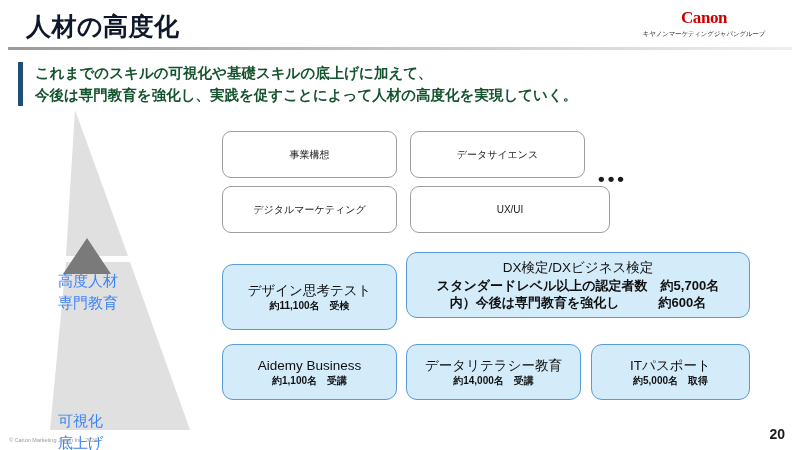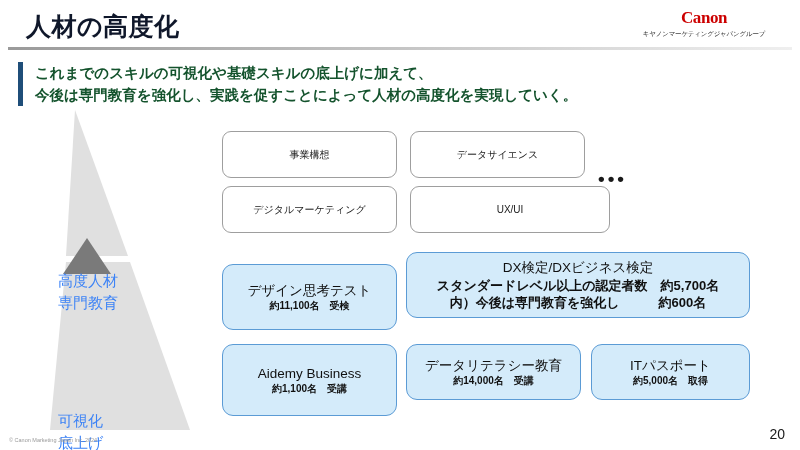--- a/index.html
+++ b/index.html
@@ -164,21 +164,21 @@
     position: absolute;
     left: 9px; bottom: 7px;
     font-size: 5.5px;
     color: #9a9a9a;
     white-space: nowrap;
   }
   .page-number {
     position: absolute;
     right: 15px; bottom: 8px;
     font-size: 14px;
-    font-weight: normal;
+    font-weight: bold;
     color: #1a1a1a;
   }
 </style>
 </head>
 <body>
 
 <div class="slide">
 
   <div class="page-title">人材の高度化</div>
   <div class="header-rule"></div>
@@ -228,21 +228,21 @@
     <div class="metric-title">デザイン思考テスト</div>
     <div class="metric-value">約11,100名　受検</div>
   </div>
 
   <div class="metric-box multi" style="left:406px; top:252px; width:344px; height:66px;">
     <div class="metric-title">DX検定/DXビジネス検定</div>
     <div class="metric-value">スタンダードレベル以上の認定者数　約5,700名</div>
     <div class="metric-value">内）今後は専門教育を強化し　　　約600名</div>
   </div>
 
-  <div class="metric-box" style="left:222px; top:344px; width:175px; height:72px;">
+  <div class="metric-box" style="left:222px; top:344px; width:175px; height:56px;">
     <div class="metric-title">Aidemy Business</div>
     <div class="metric-value">約1,100名　受講</div>
   </div>
 
   <div class="metric-box" style="left:406px; top:344px; width:175px; height:56px;">
     <div class="metric-title">データリテラシー教育</div>
     <div class="metric-value">約14,000名　受講</div>
   </div>
 
   <div class="metric-box" style="left:591px; top:344px; width:159px; height:56px;">

